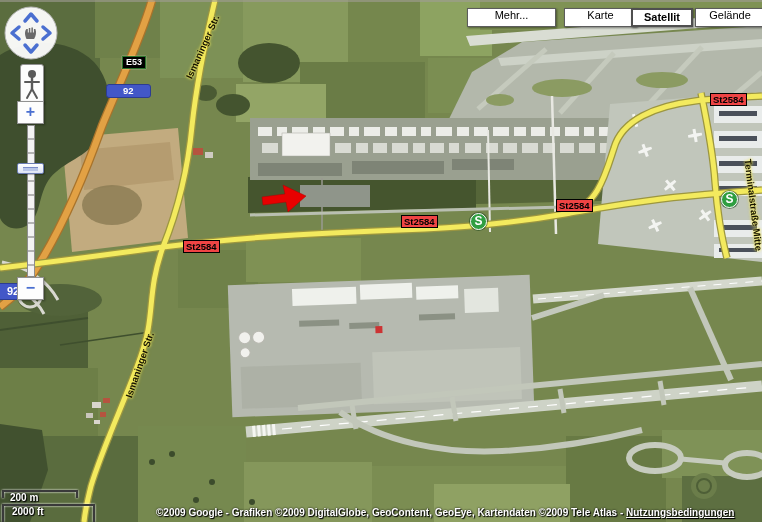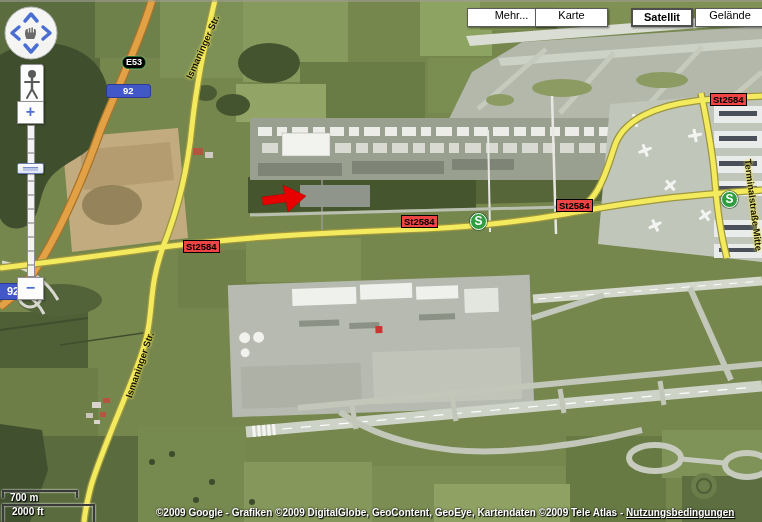--- a/index.html
+++ b/index.html
@@ -6,21 +6,21 @@
   .viewport {
     position:relative; width:762px; height:522px; overflow:hidden;
     font-family:"Liberation Sans", sans-serif; background:#76874e;
   }
   .map-canvas { position:absolute; inset:0; cursor:grab; }
   .map-canvas svg { position:absolute; left:0; top:0; }
 
   
   .badge { position:absolute; white-space:nowrap; text-align:center; box-sizing:border-box; }
   .badge-e {
-    background:#000000; color:#fff; border:1px solid #2b732b; border-radius:6px;
+    background:#000000; color:#fff; border:1px solid #2b732b; border-radius:0;
     font:bold 9px/11px "Liberation Sans",sans-serif; padding:0 3px; min-width:24px;
     box-shadow:0 0 1px rgba(255,255,255,.8);
   }
   .badge-b {
     background:#4257c8; color:#fff; border:1px solid #2c3c92; border-radius:3px;
     font:bold 9.5px/12px "Liberation Sans",sans-serif; padding:0 16px;
   }
   .badge-b.large { font:bold 11px/15px "Liberation Sans",sans-serif; }
   .badge-st {
     background:#ef4444; color:#000; border:1.5px solid #000;
@@ -336,21 +336,21 @@
     <div class="sbahn" style="left:721px;top:191px">S</div>
 
     <div class="roadlabel" style="left:161px;top:42px;width:84px;transform:rotate(-66deg)">Ismaninger Str.</div>
     <div class="roadlabel" style="left:98px;top:360px;width:84px;transform:rotate(-71deg)">Ismaninger Str.</div>
     <div class="roadlabel" style="left:700px;top:200px;width:106px;transform:rotate(83deg)">Terminalstraße Mitte</div>
   </div>
 
   <div class="top-edge"></div>
 
   <div class="mapbtn" style="left:467px;width:89px">Mehr...</div>
-  <div class="mapbtn" style="left:535px;width:73px">Karte</div>
+  <div class="mapbtn" style="left:564px;width:73px">Karte</div>
   <div class="mapbtn selected" style="left:631px;width:62px">Satellit</div>
   <div class="mapbtn" style="left:695px;width:70px">Gelände</div>
 
   <div class="pan">
     <svg width="56" height="56" viewBox="0 0 56 56">
       <circle cx="28" cy="28" r="26" fill="#ffffff" fill-opacity="0.94" stroke="#b7b7b7"></circle>
       <g stroke="#4a6fd0" stroke-width="3.5" fill="none" stroke-linecap="round" stroke-linejoin="round">
         <path d="M22,16 L28,9 L34,16"></path>
         <path d="M22,40 L28,47 L34,40"></path>
         <path d="M16,22 L9,28 L16,34"></path>
@@ -373,21 +373,21 @@
       </g>
     </svg>
   </div>
 
   <div class="zoombtn" style="top:101px">+</div>
   <div class="zoom-track"></div>
   <div class="zoom-handle"></div>
   <div class="zoombtn" style="top:277px">−</div>
 
   <div class="scale-bracket" style="left:2px;top:490px;width:76px;height:8px"></div>
-  <div class="scale-text" style="left:10px;top:492px">700 m</div>
+  <div class="scale-text" style="left:10px;top:492px">200 m</div>
   <div class="scale-bracket" style="left:2px;top:504px;width:93px;height:18px"></div>
   <div class="scale-text" style="left:12px;top:506px">2000 ft</div>
 
   <div class="attribution" style="left:156px;top:507px">
     <span>©2009 Google - Grafiken ©2009 DigitalGlobe, GeoContent, GeoEye, Kartendaten ©2009 Tele Atlas - </span><span class="terms">Nutzungsbedingungen</span>
   </div>
 
 </div>
 
 </body></html>

